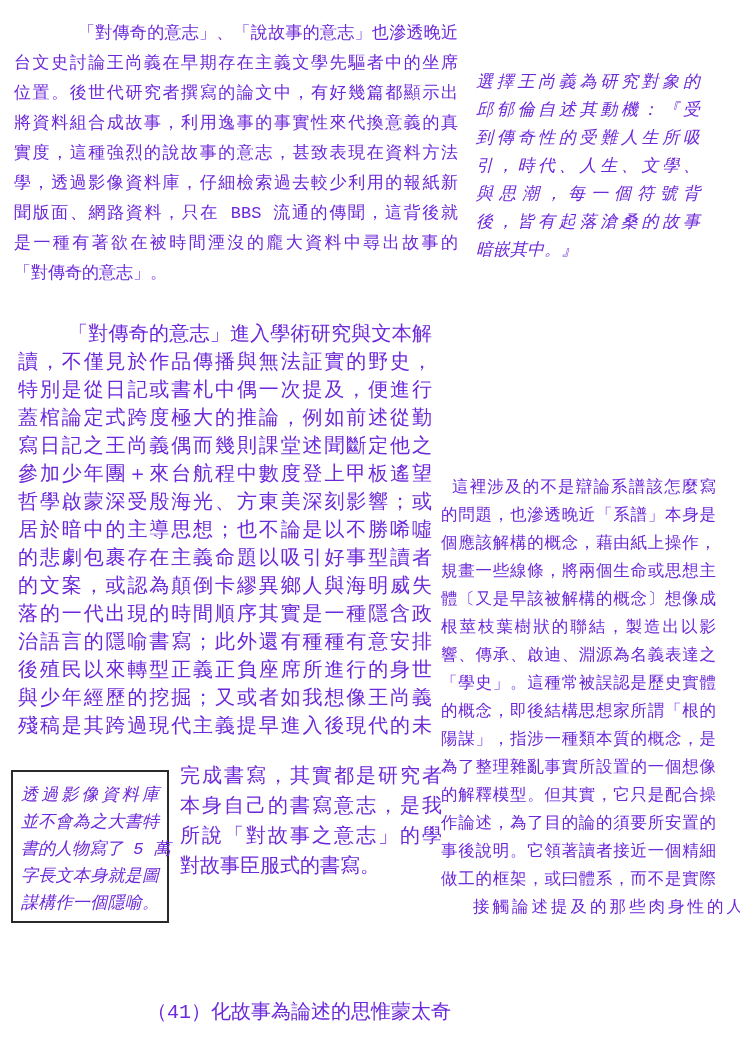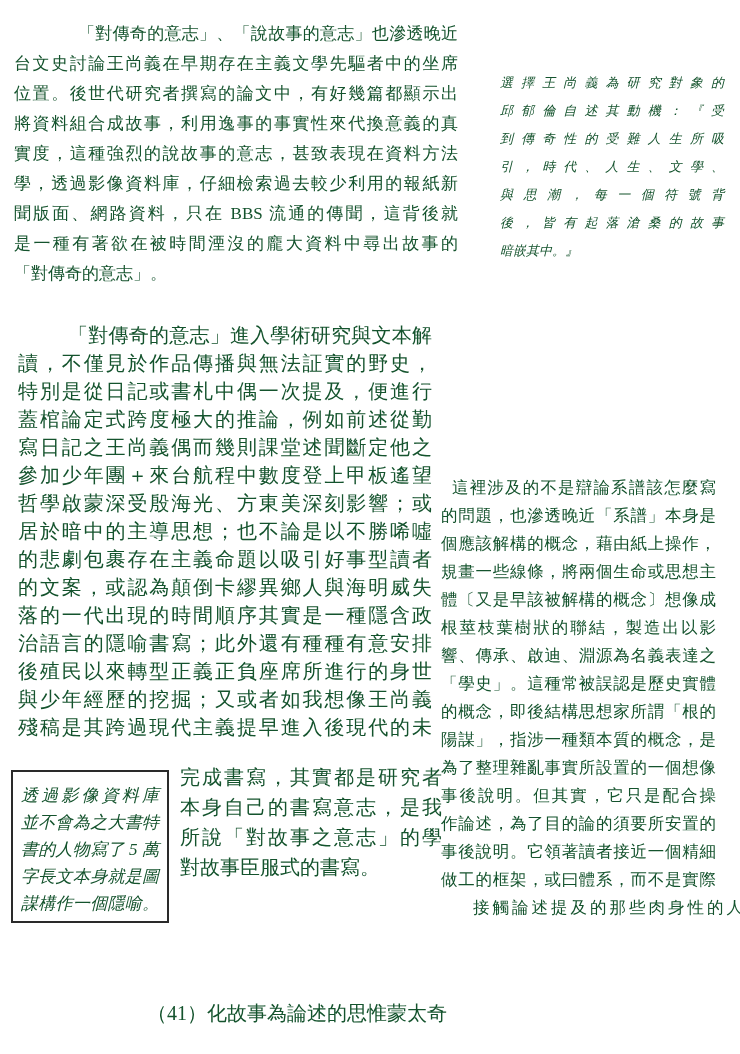--- a/index.html
+++ b/index.html
@@ -1,36 +1,36 @@
 <!DOCTYPE html>
 <html><head>
 <meta charset="utf-8">
 <style>
   html,body { margin:0; padding:0; background:#ffffff; }
   .page {
     position:relative;
     width:740px; height:1054px;
     background:#ffffff;
-    color:#14532d;
-    font-family:Liberation Serif, serif;
+    color:#6d28d9;
+    font-family:Liberation Mono, monospace;
     overflow:hidden;
   }
   .block { position:absolute; }
   .tline {
     text-align:justify;
     text-align-last:justify;
     white-space:nowrap;
   }
   
   .para1 { left:14px; top:19px; width:444px; font-size:17px; line-height:30px; }
   .para1 .tline:first-child { text-indent:64px; }
   .para1 .tline:last-child  { text-align-last:left; }
   
   .kai { font-style:italic; }
-  .rtop { left:500px; top:69px; width:224px; font-size:13px; line-height:28px; }
+  .rtop { left:476px; top:69px; width:224px; font-size:17px; line-height:28px; }
   .rtop .tline:last-child { text-align-last:left; }
   
   .para2a { left:18px; top:321px; width:414px; font-size:20px; line-height:28px; }
   .para2a .tline:first-child { text-indent:50px; }
   
   .para2b { left:180px; top:762px; width:262px; font-size:20px; line-height:30px; }
   .para2b .tline:last-child { text-align-last:left; }
   
   .rblock2 { left:441px; top:474px; width:275px; font-size:16.5px; line-height:28px; }
   .rblock2 .tline:first-child { text-indent:11px; }
@@ -96,21 +96,21 @@
       <div class="tline">的問題，也滲透晚近「系譜」本身是</div>
       <div class="tline">個應該解構的概念，藉由紙上操作，</div>
       <div class="tline">規畫一些線條，將兩個生命或思想主</div>
       <div class="tline">體〔又是早該被解構的概念〕想像成</div>
       <div class="tline">根莖枝葉樹狀的聯結，製造出以影</div>
       <div class="tline">響、傳承、啟迪、淵源為名義表達之</div>
       <div class="tline">「學史」。這種常被誤認是歷史實體</div>
       <div class="tline">的概念，即後結構思想家所謂「根的</div>
       <div class="tline">陽謀」，指涉一種類本質的概念，是</div>
       <div class="tline">為了整理雜亂事實所設置的一個想像</div>
-      <div class="tline">事後說明。但其實，它只是配合操</div>
+      <div class="tline">的解釋模型。但其實，它只是配合操</div>
       <div class="tline">作論述，為了目的論的須要所安置的</div>
       <div class="tline">事後說明。它領著讀者接近一個精細</div>
       <div class="tline">做工的框架，或曰體系，而不是實際</div>
       <div class="tline tline-last">接觸論述提及的那些肉身性的人。</div>
     </section>
 
   <aside class="block callout kai">
       <div class="tline">透過影像資料庫</div>
       <div class="tline">並不會為之大書特</div>
       <div class="tline">書的人物寫了 5 萬</div>

